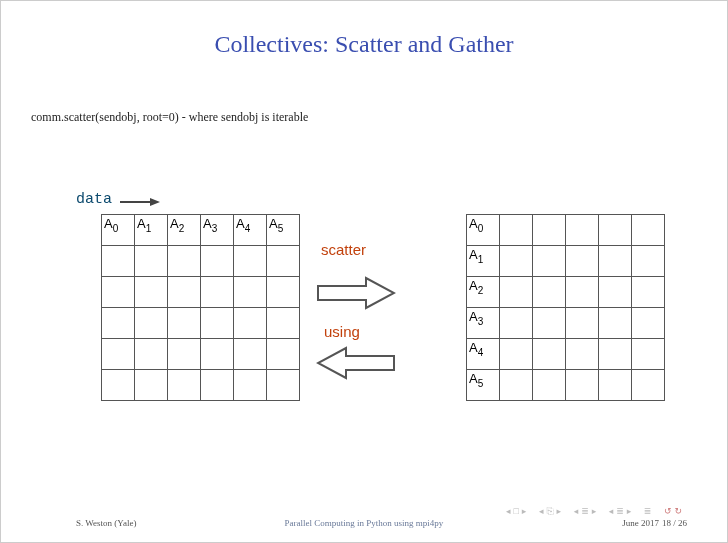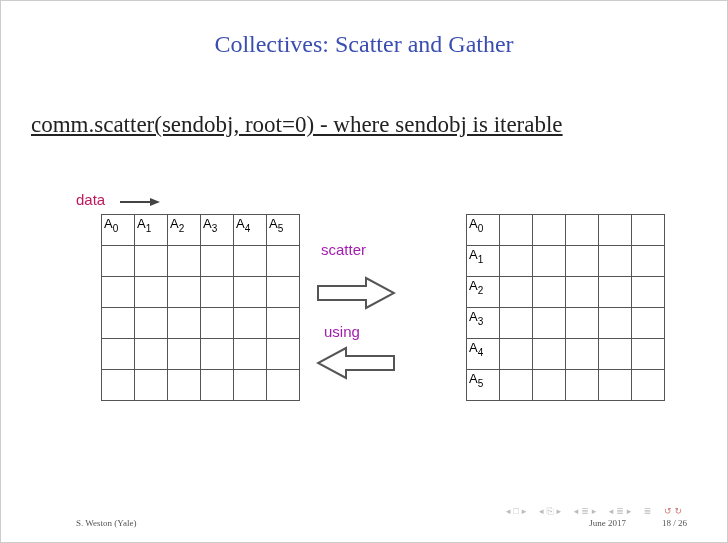--- a/index.html
+++ b/index.html
@@ -20,40 +20,39 @@
   }
   .title {
     text-align: center;
     color: #3a4eb0;
     font-size: 24px;
     font-weight: normal;
     margin-top: 10px;
     margin-bottom: 50px;
   }
   .body-text {
-    font-size: 23px;
+    font-size: 12px;
     color: #222;
     line-height: 1.5;
     margin-left: -10px;
-    text-decoration: underline;
   }
   .diagram {
     position: absolute;
     top: 190px;
     left: 75px;
     width: 600px;
     height: 240px;
   }
   .data-label {
     position: absolute;
     top: 0;
     left: 0;
-    font-family: Liberation Sans, sans-serif;
+    font-family: Liberation Mono, monospace;
     font-size: 15px;
-    color: #be185d;
+    color: #0c4a6e;
   }
   .data-arrow {
     position: absolute;
     top: 6px;
     left: 44px;
     width: 40px;
     height: 10px;
   }
   .grid {
     position: absolute;
@@ -73,21 +72,21 @@
   .grid sub {
     font-size: 10px;
     vertical-align: sub;
   }
   .grid-left { top: 23px; left: 0; }
   .grid-right { top: 23px; left: 365px; }
   .ops-label {
     position: absolute;
     font-family: Arial, sans-serif;
     font-size: 15px;
-    color: #a21caf;
+    color: #c2410c;
   }
   .scatter-label { top: 50px; left: 245px; }
   .gather-label { top: 132px; left: 248px; }
   .big-arrow {
     position: absolute;
     left: 240px;
     width: 80px;
     height: 34px;
   }
   .arrow-right { top: 85px; }
@@ -104,21 +103,21 @@
     justify-content: space-between;
     align-items: flex-start;
     padding: 0 40px 0 75px;
   }
   .footer-center {
     position: absolute;
     left: 50%;
     transform: translateX(-50%);
     color: #6a7a99;
   }
-  .footer-right { display: flex; gap: 36px; }
+  .footer-right { display: flex; gap: 3px; }
   .nav-icons {
     position: absolute;
     bottom: 25px;
     right: 40px;
     font-size: 9px;
     color: #bbb;
     letter-spacing: 3px;
     font-family: Arial, sans-serif;
   }
   .nav-icons span { margin: 0 2px; }
@@ -262,18 +261,19 @@
     <span>◂□▸</span>
     <span>◂⎘▸</span>
     <span>◂≣▸</span>
     <span>◂≣▸</span>
     <span>≣</span>
     <span class="reddish">↺↻</span>
   </div>
 
   <div class="footer">
     <span>S. Weston (Yale)</span>
+    <span class="footer-center">Parallel Computing in Python using mpi4py</span>
     <span class="footer-right">
       <span>June 2017</span>
       <span>18 / 26</span>
     </span>
   </div>
 </div>
 
 </body></html>

